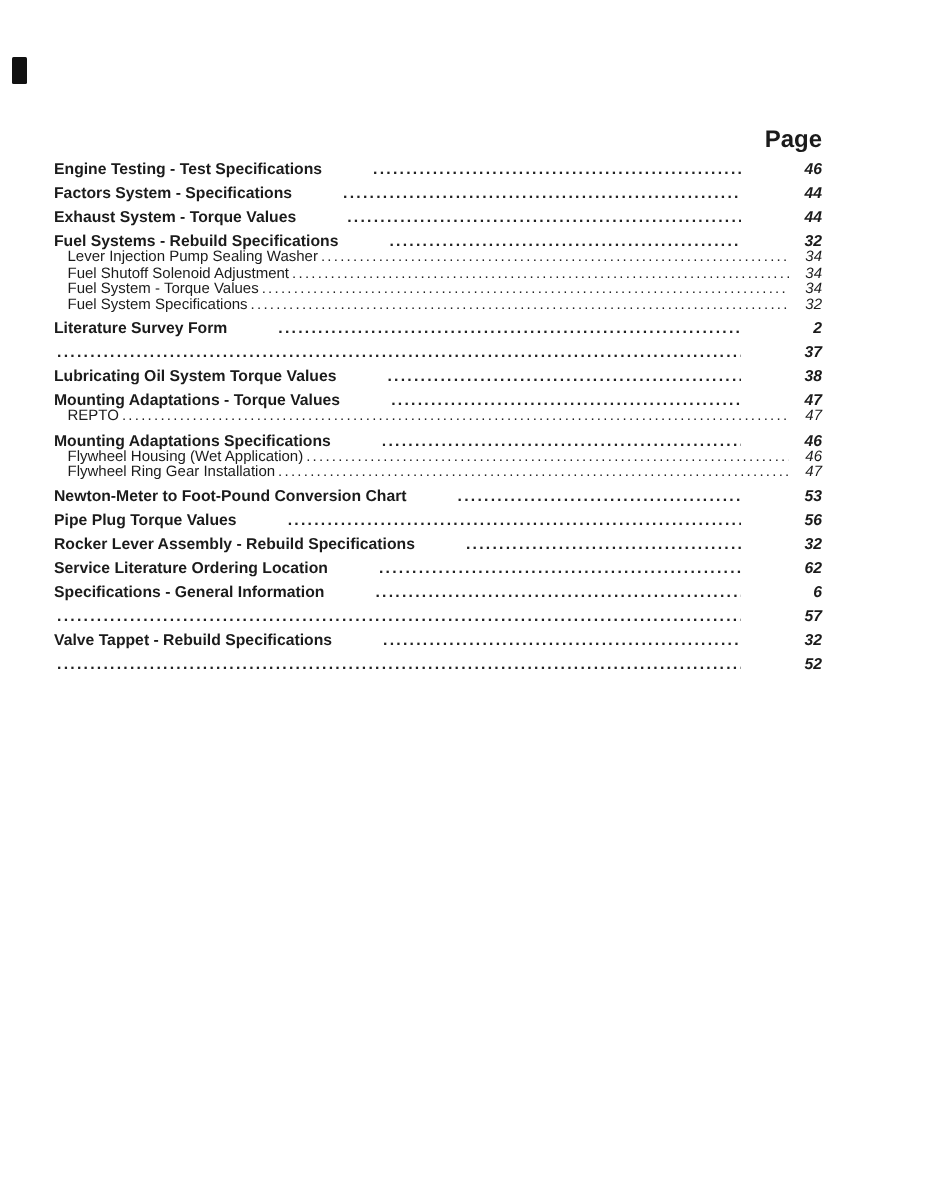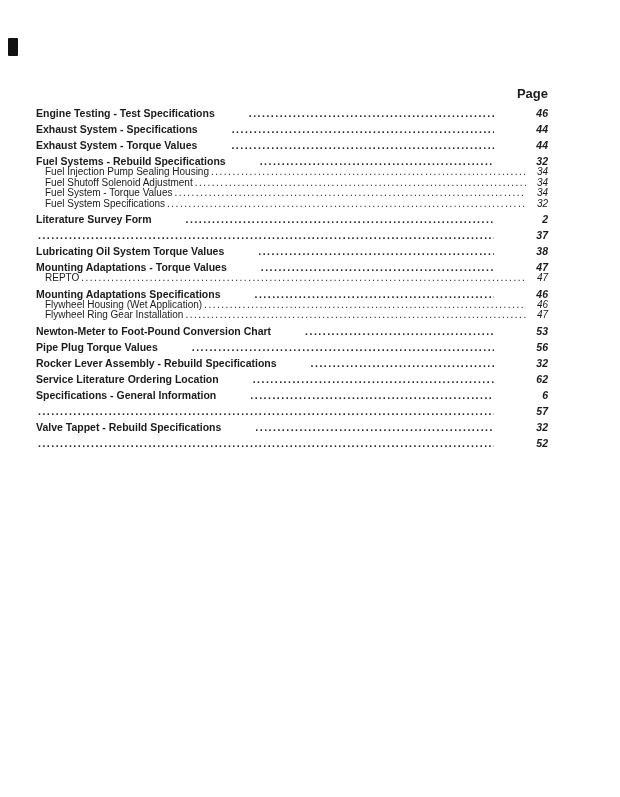--- a/index.html
+++ b/index.html
@@ -22,21 +22,21 @@
   }
   .sheet {
     position: absolute;
     left: 36px;
     top: 88px;
     width: 512px;
   }
   .page-header {
     text-align: right;
     font-weight: bold;
-    font-size: 13px;
+    font-size: 16px;
     line-height: 11px;
     margin-bottom: 9px;
   }
   .toc-list { width: 100%; }
   .toc-row {
     display: flex;
     align-items: baseline;
     font-size: 10.5px;
     line-height: 11px;
   }
@@ -73,36 +73,36 @@
 
 <div class="sheet">
   <div class="page-header">Page</div>
   <div class="toc-list">
       <div class="toc-row level0">
         <span class="toc-title">Engine Testing - Test Specifications</span>
         <span class="toc-leader">............................................................................................................................................................................................................................</span>
         <span class="toc-page">46</span>
       </div>
       <div class="toc-row level0">
-        <span class="toc-title">Exhaust System - Specifications</span>
+        <span class="toc-title">Factors System - Specifications</span>
         <span class="toc-leader">............................................................................................................................................................................................................................</span>
         <span class="toc-page">44</span>
       </div>
       <div class="toc-row level0">
         <span class="toc-title">Exhaust System - Torque Values</span>
         <span class="toc-leader">............................................................................................................................................................................................................................</span>
         <span class="toc-page">44</span>
       </div>
       <div class="toc-row level0">
         <span class="toc-title">Fuel Systems - Rebuild Specifications</span>
         <span class="toc-leader">............................................................................................................................................................................................................................</span>
         <span class="toc-page">32</span>
       </div>
       <div class="toc-row level1">
-        <span class="toc-title">Fuel Injection Pump Sealing Housing</span>
+        <span class="toc-title">Lever Injection Pump Sealing Washer</span>
         <span class="toc-leader">............................................................................................................................................................................................................................</span>
         <span class="toc-page">34</span>
       </div>
       <div class="toc-row level1">
         <span class="toc-title">Fuel Shutoff Solenoid Adjustment</span>
         <span class="toc-leader">............................................................................................................................................................................................................................</span>
         <span class="toc-page">34</span>
       </div>
       <div class="toc-row level1">
         <span class="toc-title">Fuel System - Torque Values</span>

